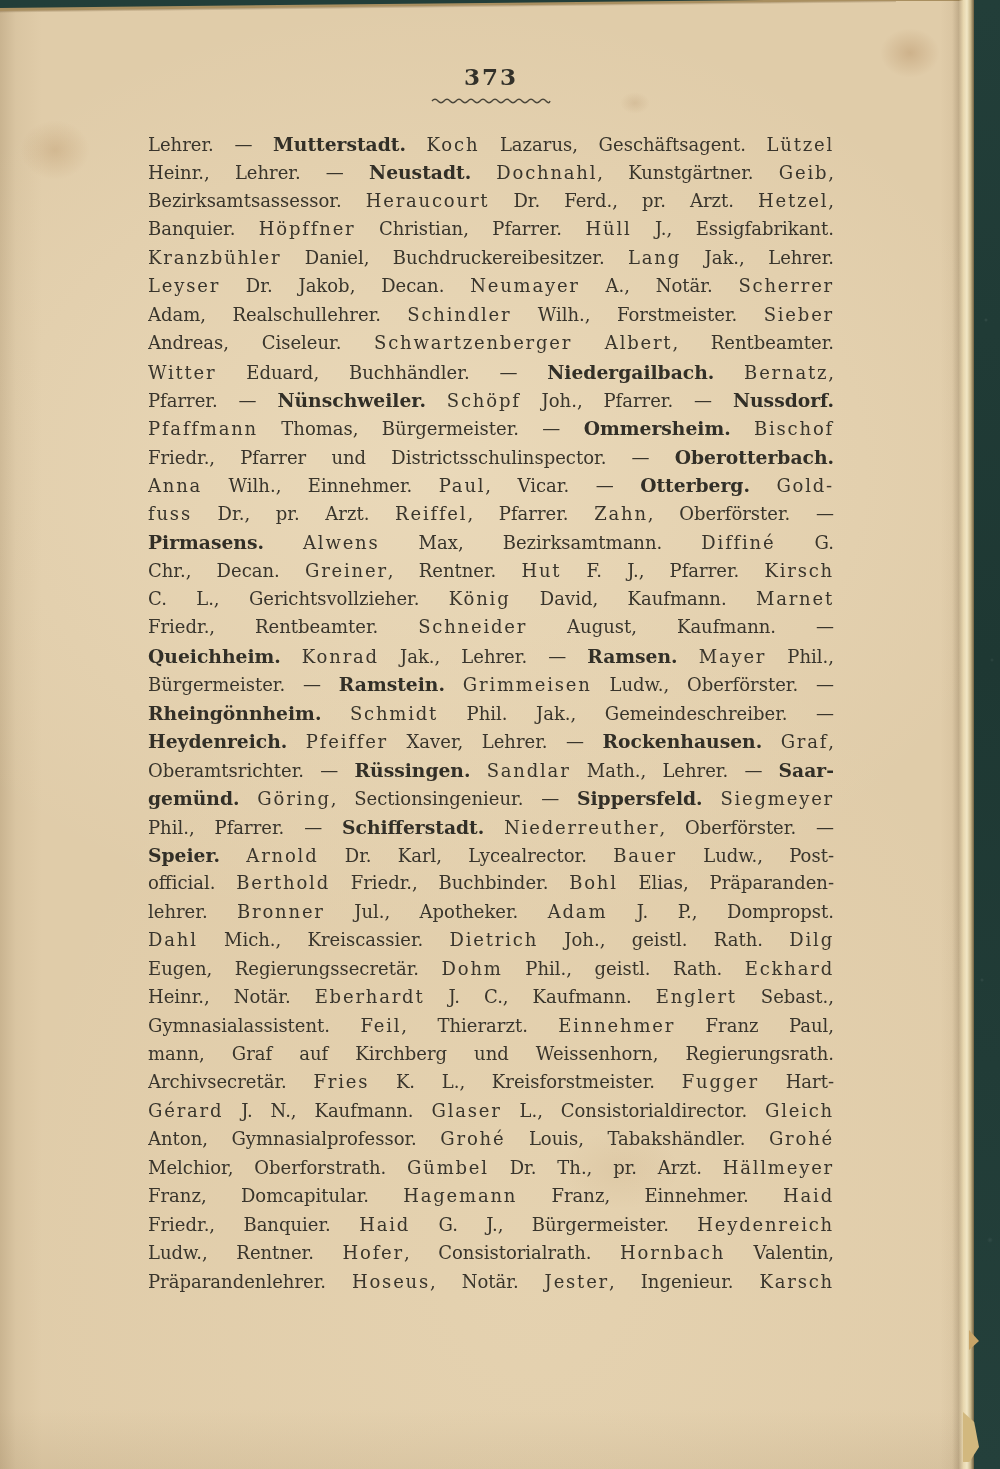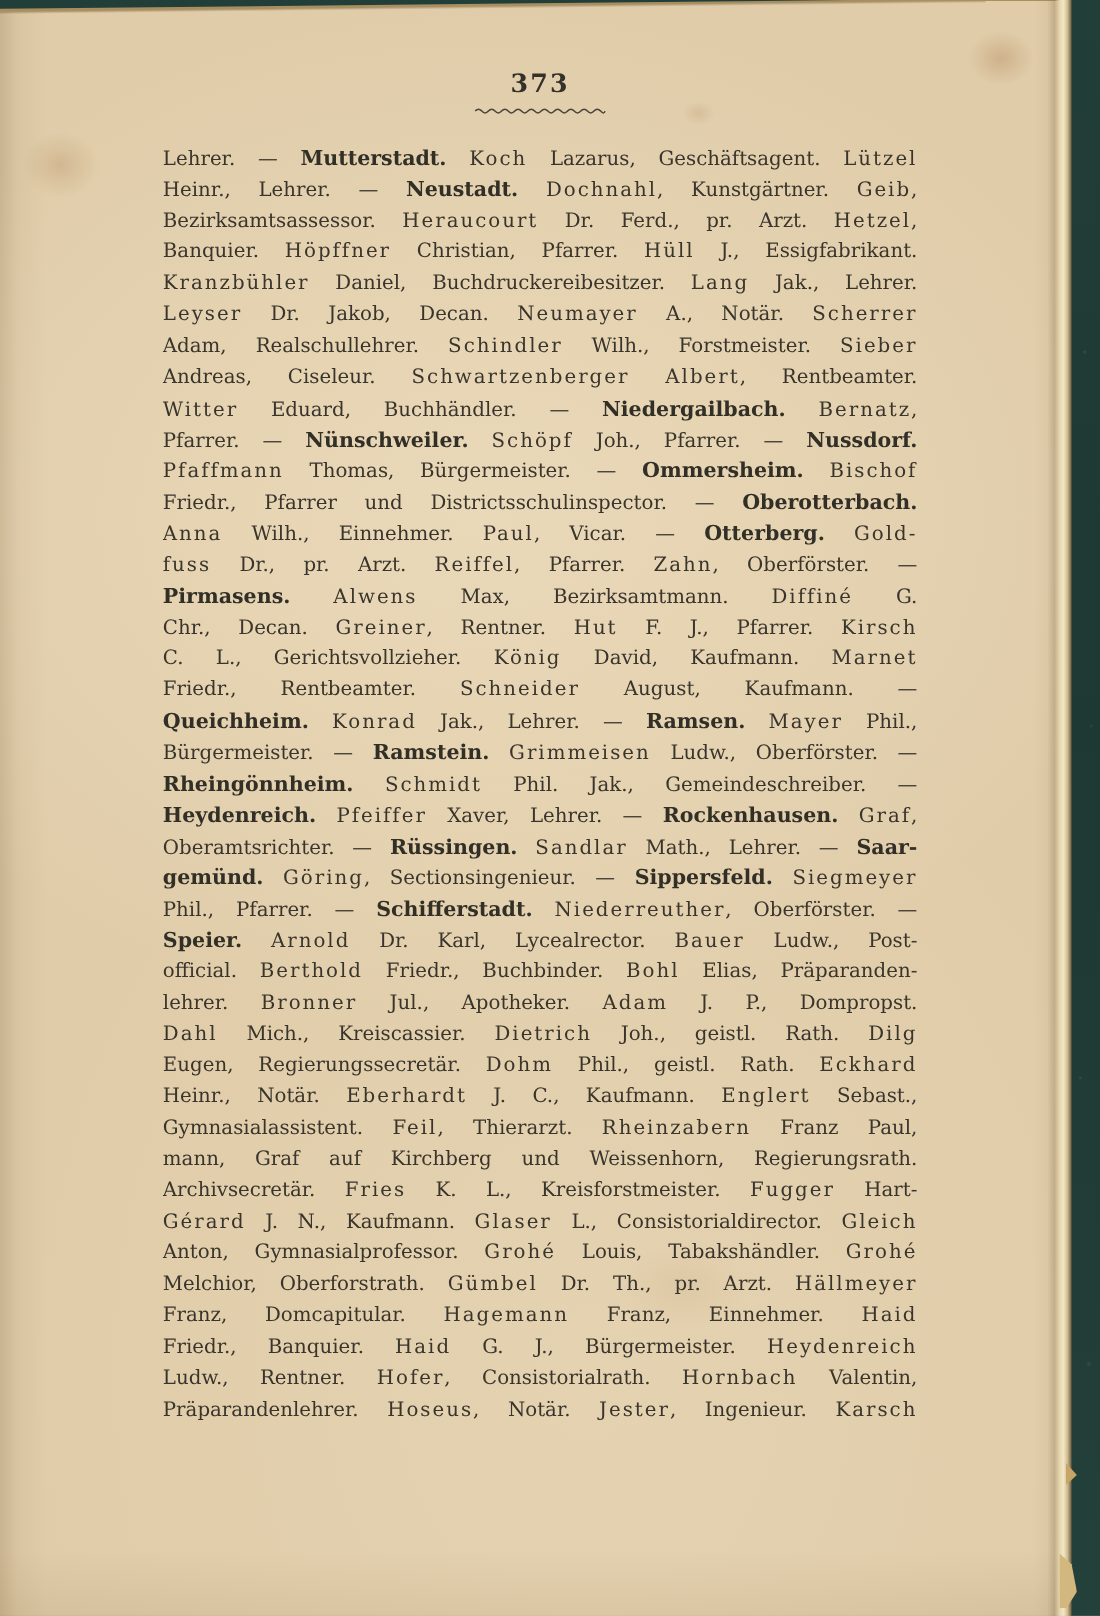--- a/index.html
+++ b/index.html
@@ -115,21 +115,21 @@
       <div class="line"><span class="b">Heydenreich.</span><span> </span><span class="sp">Pfeiffer</span><span> Xaver, Lehrer. — </span><span class="b">Rockenhausen.</span><span> </span><span class="sp">Graf</span><span>,</span></div>
       <div class="line"><span>Oberamtsrichter. — </span><span class="b">Rüssingen.</span><span> </span><span class="sp">Sandlar</span><span> Math., Lehrer. — </span><span class="b">Saar-</span></div>
       <div class="line"><span class="b">gemünd.</span><span> </span><span class="sp">Göring</span><span>, Sectionsingenieur. — </span><span class="b">Sippersfeld.</span><span> </span><span class="sp">Siegmeyer</span></div>
       <div class="line"><span>Phil., Pfarrer. — </span><span class="b">Schifferstadt.</span><span> </span><span class="sp">Niederreuther</span><span>, Oberförster. —</span></div>
       <div class="line"><span class="b">Speier.</span><span> </span><span class="sp">Arnold</span><span> Dr. Karl, Lycealrector. </span><span class="sp">Bauer</span><span> Ludw., Post-</span></div>
       <div class="line"><span>official. </span><span class="sp">Berthold</span><span> Friedr., Buchbinder. </span><span class="sp">Bohl</span><span> Elias, Präparanden-</span></div>
       <div class="line"><span>lehrer. </span><span class="sp">Bronner</span><span> Jul., Apotheker. </span><span class="sp">Adam</span><span> J. P., Dompropst.</span></div>
       <div class="line"><span class="sp">Dahl</span><span> Mich., Kreiscassier. </span><span class="sp">Dietrich</span><span> Joh., geistl. Rath. </span><span class="sp">Dilg</span></div>
       <div class="line"><span>Eugen, Regierungssecretär. </span><span class="sp">Dohm</span><span> Phil., geistl. Rath. </span><span class="sp">Eckhard</span></div>
       <div class="line"><span>Heinr., Notär. </span><span class="sp">Eberhardt</span><span> J. C., Kaufmann. </span><span class="sp">Englert</span><span> Sebast.,</span></div>
-      <div class="line"><span>Gymnasialassistent. </span><span class="sp">Feil</span><span>, Thierarzt. </span><span class="sp">Rheinzabern</span><span> Franz Paul,</span></div>
+      <div class="line"><span>Gymnasialassistent. </span><span class="sp">Feil</span><span>, Thierarzt. </span><span class="sp">Einnehmer</span><span> Franz Paul,</span></div>
       <div class="line"><span>mann, Graf auf Kirchberg und Weissenhorn, Regierungsrath.</span></div>
       <div class="line"><span>Archivsecretär. </span><span class="sp">Fries</span><span> K. L., Kreisforstmeister. </span><span class="sp">Fugger</span><span> Hart-</span></div>
       <div class="line"><span class="sp">Gérard</span><span> J. N., Kaufmann. </span><span class="sp">Glaser</span><span> L., Consistorialdirector. </span><span class="sp">Gleich</span></div>
       <div class="line"><span>Anton, Gymnasialprofessor. </span><span class="sp">Grohé</span><span> Louis, Tabakshändler. </span><span class="sp">Grohé</span></div>
       <div class="line"><span>Melchior, Oberforstrath. </span><span class="sp">Gümbel</span><span> Dr. Th., pr. Arzt. </span><span class="sp">Hällmeyer</span></div>
       <div class="line"><span>Franz, Domcapitular. </span><span class="sp">Hagemann</span><span> Franz, Einnehmer. </span><span class="sp">Haid</span></div>
       <div class="line"><span>Friedr., Banquier. </span><span class="sp">Haid</span><span> G. J., Bürgermeister. </span><span class="sp">Heydenreich</span></div>
       <div class="line"><span>Ludw., Rentner. </span><span class="sp">Hofer</span><span>, Consistorialrath. </span><span class="sp">Hornbach</span><span> Valentin,</span></div>
       <div class="line"><span>Präparandenlehrer. </span><span class="sp">Hoseus</span><span>, Notär. </span><span class="sp">Jester</span><span>, Ingenieur. </span><span class="sp">Karsch</span></div>
     </div>

